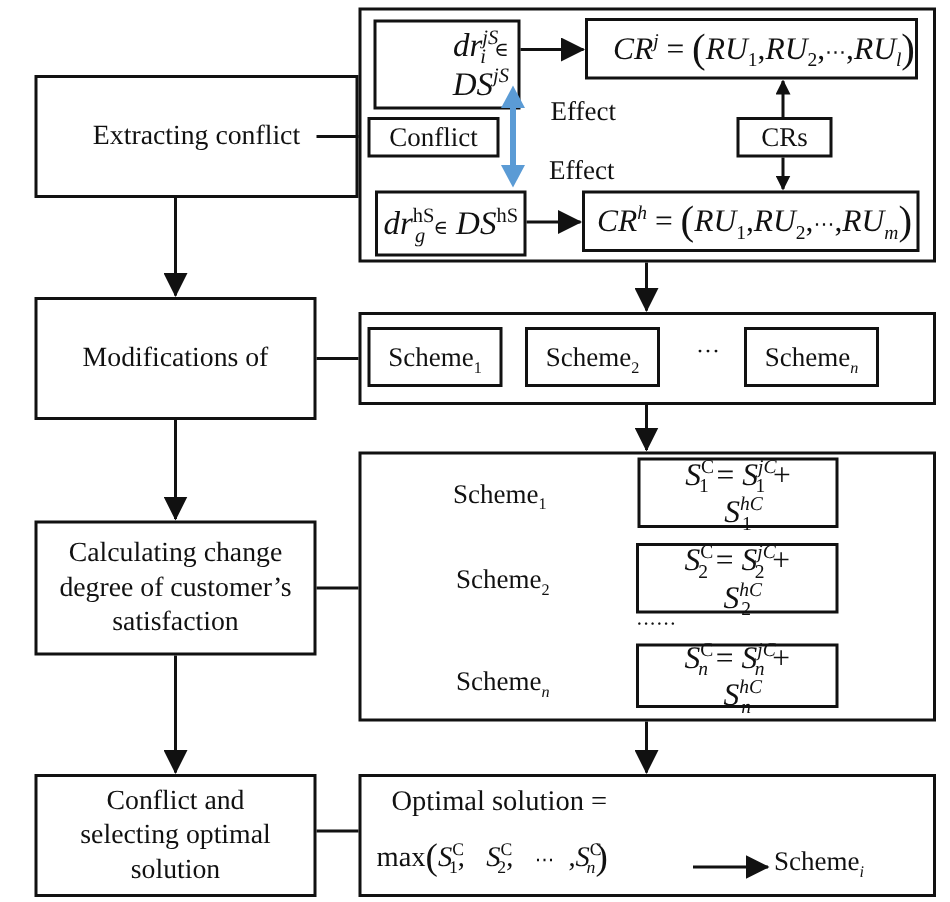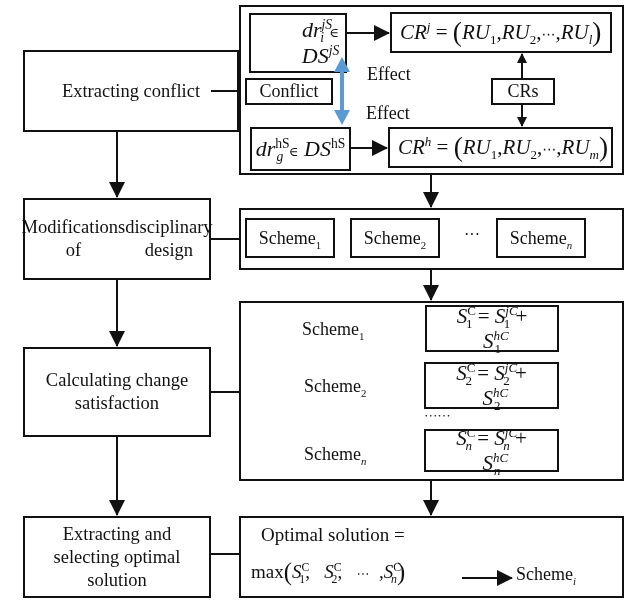--- a/index.html
+++ b/index.html
@@ -20,30 +20,30 @@
 </style>
 </head>
 <body>
 
 <div class="box left-box" style="left:23px; top:50px; width:216px; height:82px;">
   <span>Extracting conflict</span>
 </div>
 
 <div class="box left-box" style="left:23px; top:198px; width:188px; height:82px; flex-direction:row;">
   <span>Modifications of</span>
-  <span>disciplinary design</span>
 </div>
 
 <div class="box left-box" style="left:23px; top:347px; width:188px; height:90px; flex-direction:column;">
   <span>Calculating change</span>
+  <span>degree of customer’s</span>
   <span>satisfaction</span>
 </div>
 
 <div class="box left-box" style="left:23px; top:516px; width:188px; height:82px; flex-direction:column;">
-  <span>Extracting and</span>
+  <span>Conflict and</span>
   <span>selecting optimal</span>
   <span>solution</span>
 </div>
 
 <div class="frame" style="left:239px; top:5px; width:385px; height:170px;"></div>
 
 <div class="box" style="left:249px; top:13px; width:98px; height:60px; font-size:22px;padding-left:45px;">
   <span class="math">
     <span>dr</span><sup class="math" style="position:relative; left:0;">jS</sup><sub style="margin-left:-12px;">i</sub>
     <span class="up" style="font-size:13px;">∈</span>
@@ -59,21 +59,21 @@
   </span>
 </div>
 
 <div class="box" style="left:245px; top:78px; width:88px; height:27px; font-size:18px;">
   <span>Conflict</span>
 </div>
 
 <span class="txt" style="left:367px; top:64px; font-size:18px;">Effect</span>
 <span class="txt" style="left:366px; top:103px; font-size:18px;">Effect</span>
 
-<div class="box" style="left:390px; top:12px; width:222px; height:41px; font-size:21px; justify-content:flex-start; padding-left:8px;">
+<div class="box" style="left:390px; top:12px; width:222px; height:41px; font-size:21px; justify-content:flex-end; padding-left:8px;">
   <span class="math">
     <span>CR</span><sup>j</sup>
     <span class="up">=</span>
     <span class="paren">(</span><span>RU</span><sub class="up">1</sub><span class="up">,</span><span>RU</span><sub class="up">2</sub><span class="up">,</span><span class="up" style="font-size:14px;">⋯</span><span class="up">,</span><span>RU</span><sub>l</sub><span class="paren">)</span>
   </span>
 </div>
 
 <div class="box" style="left:388px; top:127px; width:225px; height:41px; font-size:21px; justify-content:flex-start; padding-left:8px;">
   <span class="math">
     <span>CR</span><sup>h</sup>

